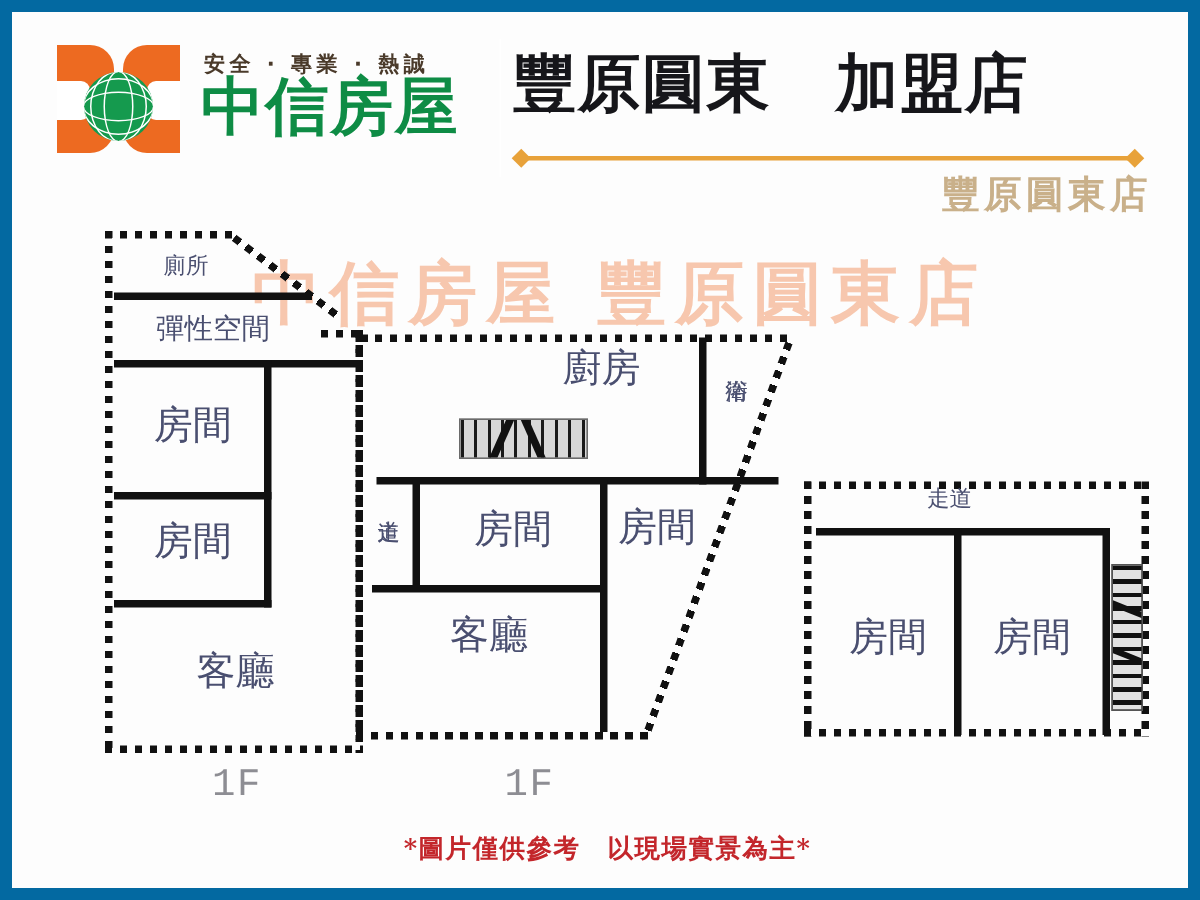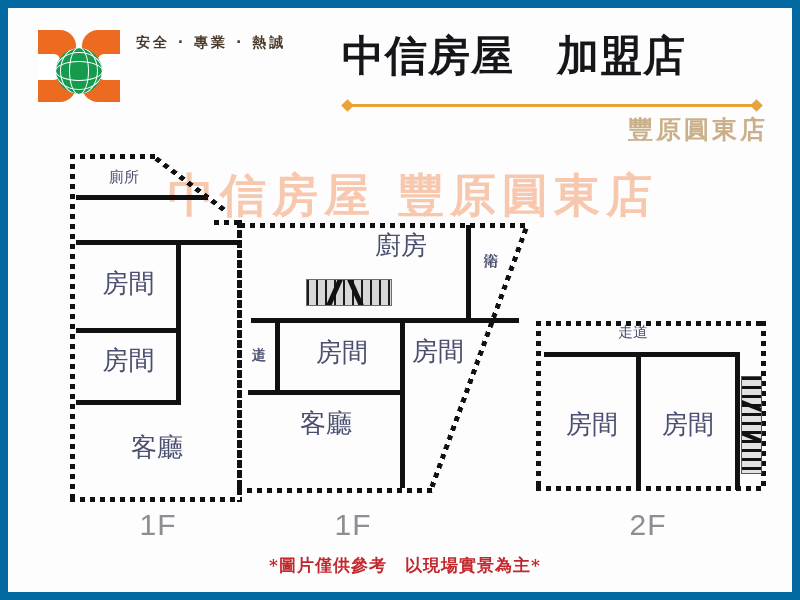--- a/index.html
+++ b/index.html
@@ -230,22 +230,22 @@
   .stairs-v .slash2 {
     position: absolute;
     left: -25%; top: 60%;
     width: 150%; height: 4px;
     background: #111;
     transform: rotate(22deg);
   }
 
   .floor-label {
     position: absolute;
-    font-family: Liberation Sans, sans-serif;
-    font-size: 30px;
+    font-family: Liberation Mono, monospace;
+    font-size: 26px;
     color: #8d8d93;
     letter-spacing: 1px;
     text-align: center;
     white-space: nowrap;
     z-index: 5;
   }
 
   .disclaimer {
     position: absolute;
     left: 0; top: 546px;
@@ -274,24 +274,25 @@
       <div class="logo-notch-r"></div>
       <div class="logo-globe">
         <span class="mer m1"></span>
           <span class="mer m2"></span>
         <span class="mer m3"></span>
           <span class="mer m4"></span>
       </div>
     </div>
 
     <div class="brand-tag">安全 · 專業 · 熱誠</div>
+    <div class="brand-name">中信房屋</div>
 
     <div class="hdr-divider"></div>
 
-    <div class="title-main">中信房屋　加盟店</div>
+    <div class="title-main">豐原圓東　加盟店</div>
     <div class="title-rule"></div>
     <div class="title-sub">豐原圓東店</div>
   </div>
 
   <div class="watermark">中信房屋 豐原圓東店</div>
 
   <div class="plan" style="left:0; top:0; width:260px; height:420px;">
 
     <div class="dash-edge" style="left:62px; top:146px; width:88px;"></div>
     <div class="dash-diag" style="left:148px; top:148px; width:88px; transform:rotate(37deg);"></div>
@@ -300,20 +301,21 @@
     <div class="dash-edge vert" style="left:229px; top:212px; height:282px;"></div>
     <div class="dash-edge" style="left:62px; top:489px; width:172px;"></div>
 
     <div class="wall" style="left:68px; top:187px; width:132px; height:5px;"></div>
     <div class="wall" style="left:68px; top:232px; width:162px; height:5px;"></div>
     <div class="wall" style="left:168px; top:232px; width:5px; height:165px;"></div>
     <div class="wall" style="left:68px; top:320px; width:105px; height:5px;"></div>
     <div class="wall" style="left:68px; top:392px; width:105px; height:5px;"></div>
 
     <div class="room-label rl-small" style="left:68px; top:163px; width:96px;">廁所</div>
+    <div class="room-label rl-med" style="left:68px; top:203px; width:132px;">彈性空間</div>
     <div class="room-label rl-big" style="left:68px; top:264px; width:105px;">房間</div>
     <div class="room-label rl-big" style="left:68px; top:341px; width:105px;">房間</div>
     <div class="room-label rl-big" style="left:68px; top:428px; width:162px;">客廳</div>
 
     <div class="floor-label" style="left:100px; top:500px; width:100px;">1F</div>
   </div>
 
   <div class="plan" style="left:0; top:0; width:540px; height:420px;">
 
     <div class="dash-edge" style="left:232px; top:215px; width:288px;"></div>
@@ -357,18 +359,17 @@
     <div class="room-label rl-small" style="left:580px; top:318px; width:90px;">走道</div>
     <div class="room-label rl-big" style="left:540px; top:405px; width:88px;">房間</div>
     <div class="room-label rl-big" style="left:636px; top:405px; width:88px;">房間</div>
 
     <div class="stairs-v" style="left:733px; top:368px; width:21px; height:98px;">
       <div class="steps"></div>
       <div class="slash"></div>
       <div class="slash2"></div>
     </div>
 
-    <div class="floor-label" style="left:590px; top:500px; width:100px;">2F</div>
   </div>
 
   <div class="disclaimer">*圖片僅供參考　以現場實景為主*</div>
 
 </div>
 
 </body></html>

